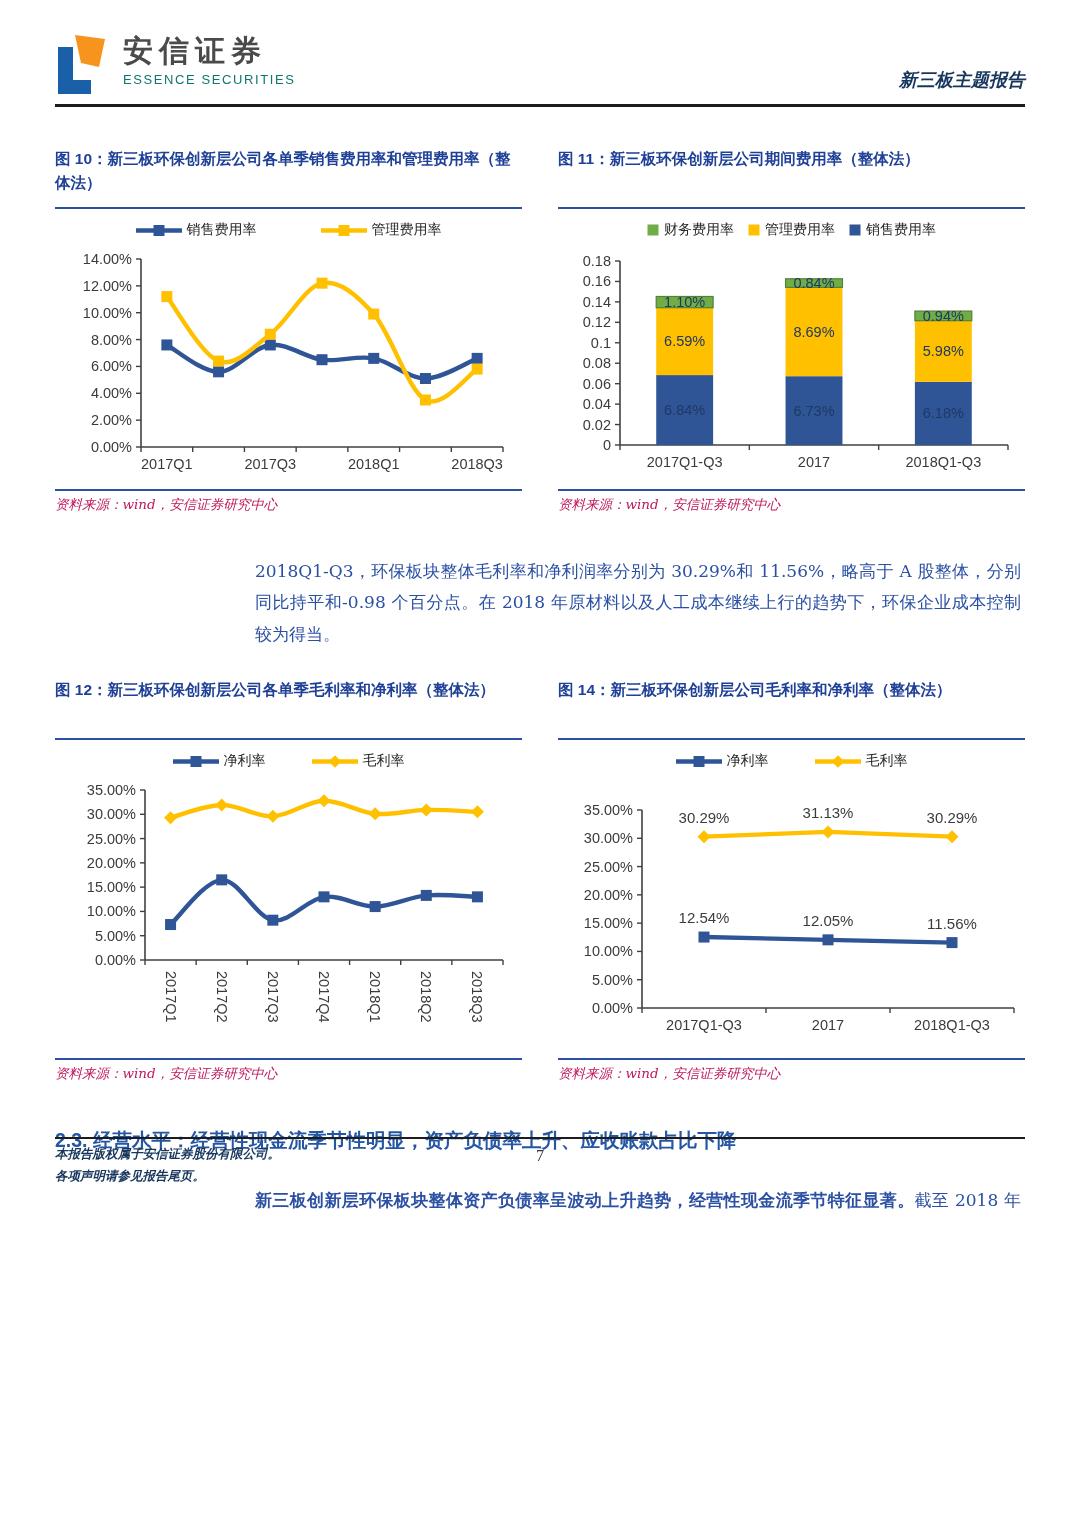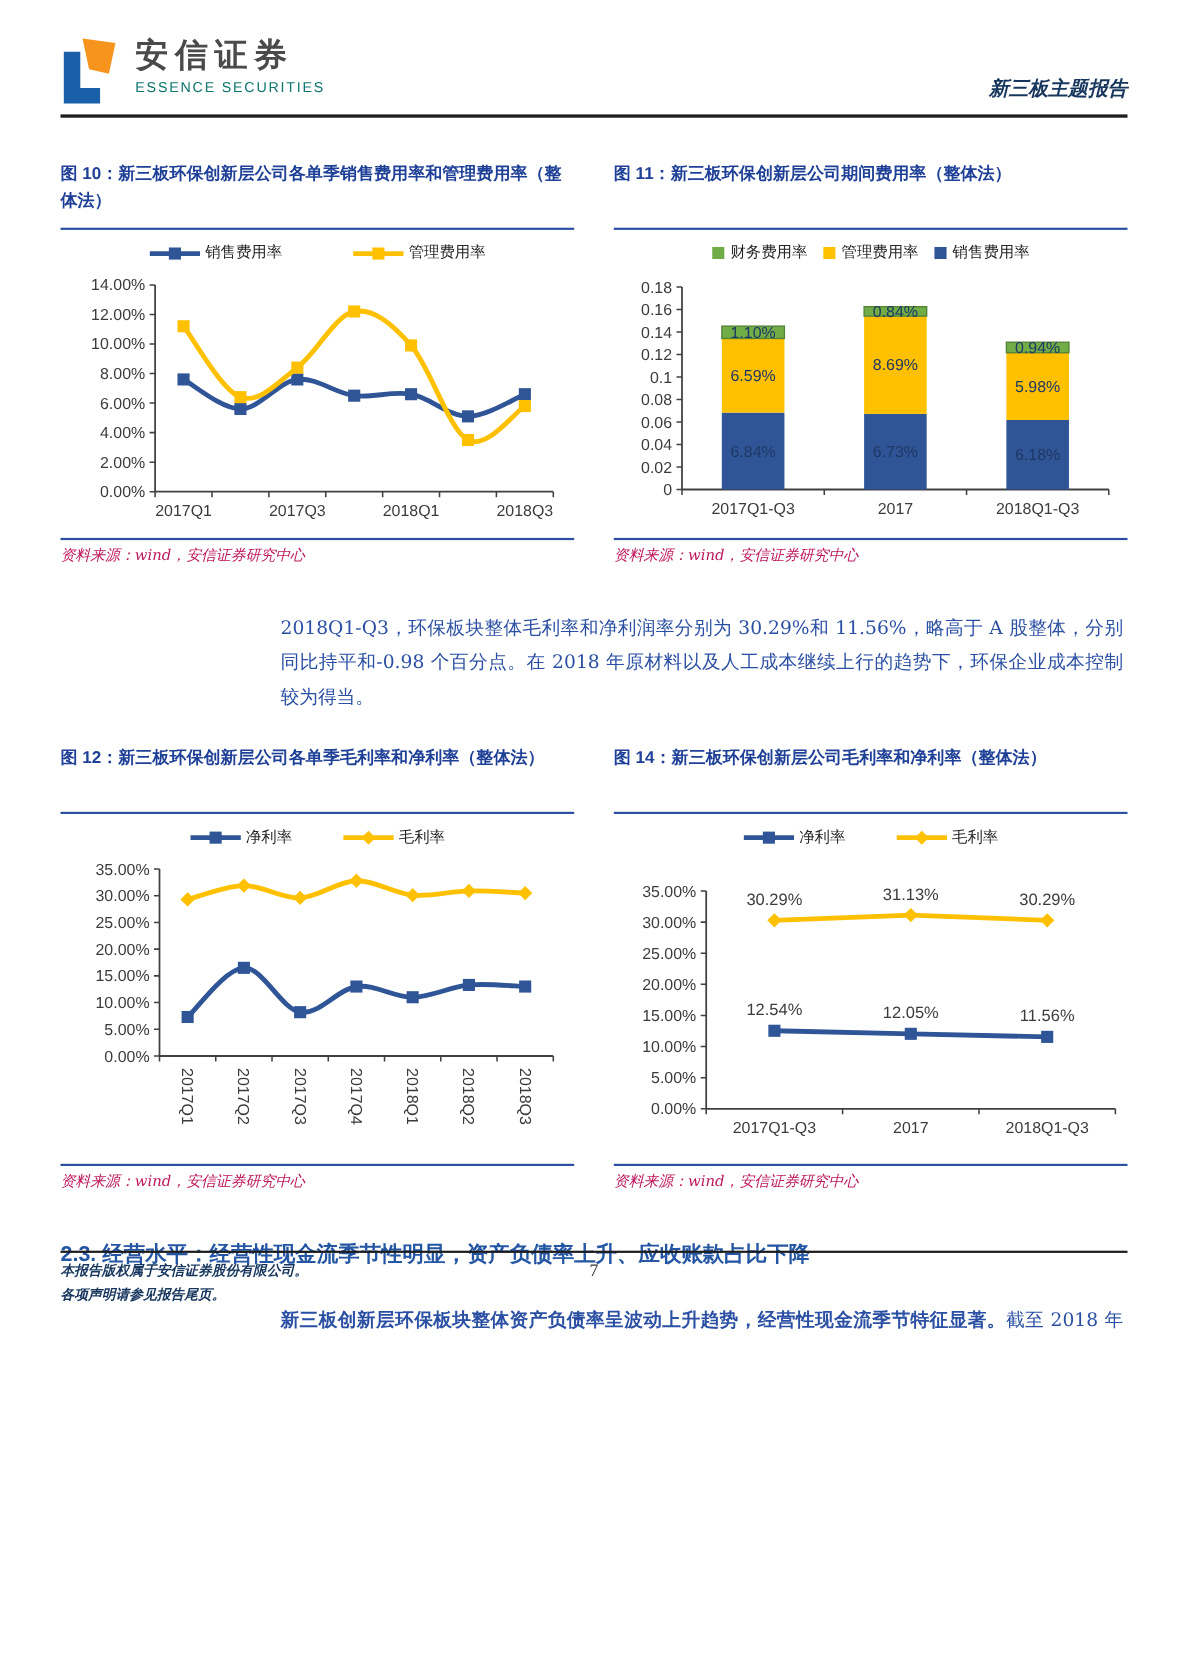--- a/index.html
+++ b/index.html
@@ -44,21 +44,21 @@
   .para .b{font-weight:bold;}
   .mid-para{margin-top:42px;margin-bottom:6px;}
   .section-h{
     font-size:19.5px;font-weight:bold;color:#2456a4;margin:44px 0 0 0;line-height:1.4;
   }
   .body-para{margin-top:30px;}
   
   .ftr{position:absolute;left:55px;right:55px;bottom:30px;}
   .ftr-rule{border:none;border-top:2.5px solid #1c1c1c;margin:0 0 6px 0;}
   .ftr-inner{position:relative;}
-  .ftr-left{font-family:Liberation Serif, serif;font-style:italic;font-weight:bold;
+  .ftr-left{font-family:Liberation Mono, monospace;font-style:italic;font-weight:bold;
     color:#17365d;font-size:12.5px;line-height:1.75;}
   .page-num{position:absolute;left:0;right:0;top:2px;text-align:center;
     font-family:"Liberation Serif","DejaVu Serif",serif;font-size:16px;color:#333;}
   
   .logo-svg{display:block;}
 </style>
 </head>
 <body>
 
 <div class="page">

